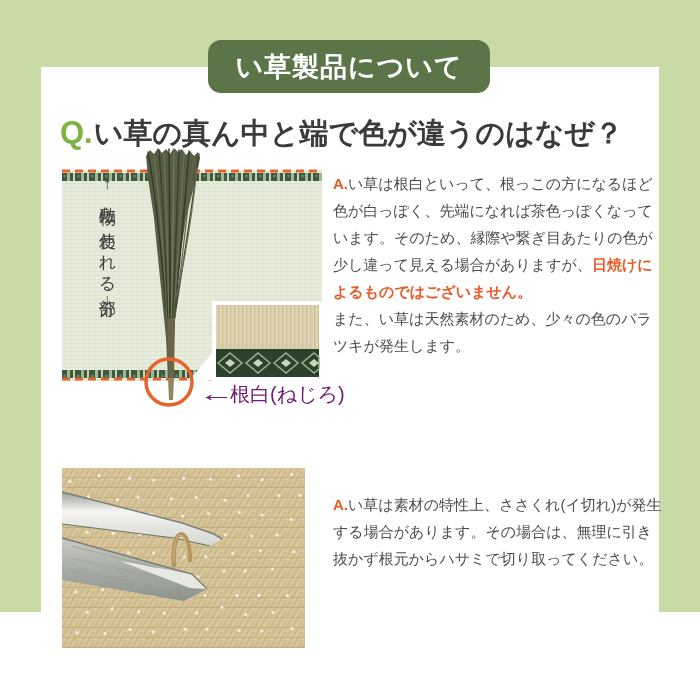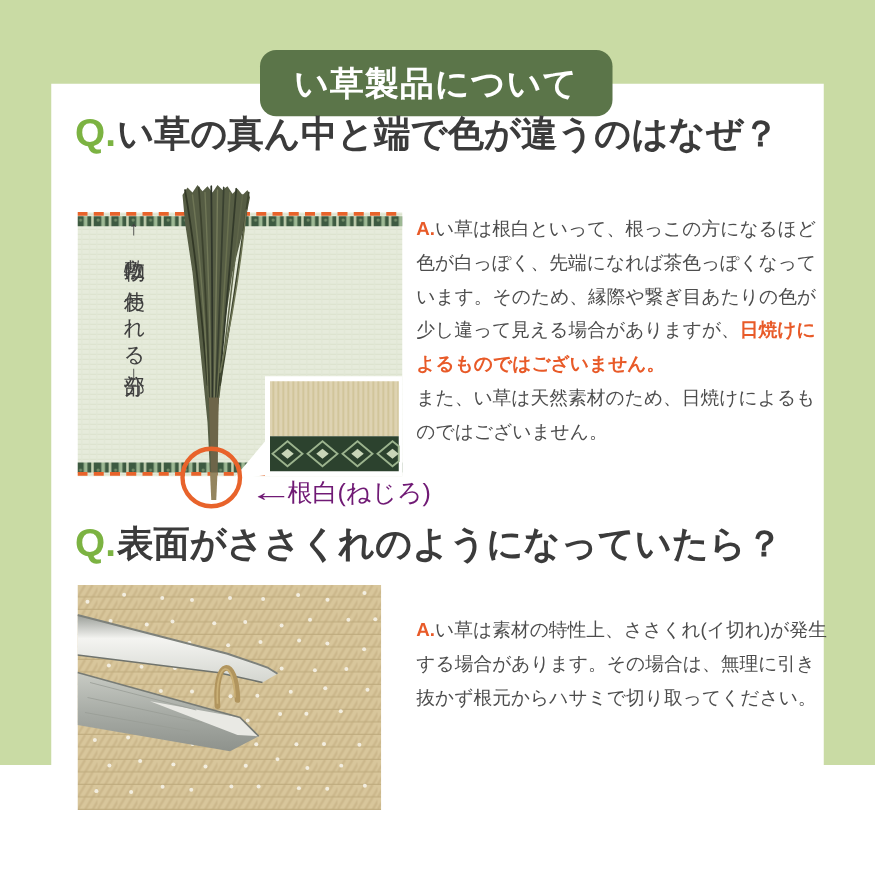--- a/index.html
+++ b/index.html
@@ -5,21 +5,21 @@
   html,body{margin:0;padding:0;width:700px;height:700px;overflow:hidden;
     font-family:"Liberation Sans","DejaVu Sans",sans-serif;}
   .canvas{position:relative;width:700px;height:612px;background:#c9dba4;}
   .panel{position:absolute;left:41px;top:67px;width:618px;height:587px;background:#ffffff;}
   .badge{position:absolute;left:208px;top:40px;width:282px;height:53px;background:#5b7549;
     border-radius:13px;display:flex;align-items:center;justify-content:center;
     color:#ffffff;font-size:27px;font-weight:bold;letter-spacing:1px;}
   .q-heading{position:absolute;left:60px;width:596px;font-size:29px;font-weight:bold;
     color:#3b3b3b;white-space:nowrap;letter-spacing:0;}
   .q-heading .q-mark{color:#7cb342;font-size:31px;margin-right:1px;}
-  .q1-heading{top:88px;}
+  .q1-heading{top:114px;}
   .q2-heading{top:416px;}
   .answer{position:absolute;left:333px;width:330px;font-size:15px;line-height:27px;color:#4d4d4d;}
   .q1-answer{top:170px;}
   .q2-answer{top:466px;margin-top:25px;}
   .answer p{margin:0;}
   .answer .note{margin-top:15px;}
   .a-mark{color:#e85a28;font-weight:bold;}
   .hl{color:#e85a28;font-weight:bold;}
   .figure{position:absolute;}
   .q1-figure{left:62px;top:148px;width:260px;height:260px;}
@@ -118,24 +118,23 @@
     <div class="vertical-label">
       <span class="arrow">↑</span>
       <span class="vtext">敷物に使われる部分</span>
       <span class="arrow">↓</span>
     </div>
     <div class="callout"><span class="arrow-glyph">←</span><span>根白(ねじろ)</span></div>
   </div>
 
   <div class="answer q1-answer">
     <p><span class="a-mark">A.</span><span>い草は根白といって、根っこの方になるほど色が白っぽく、先端になれば茶色っぽくなっています。そのため、縁際や繋ぎ目あたりの色が少し違って見える場合がありますが、</span><span class="hl">日焼けによるものではございません。</span></p>
-    <p>また、い草は天然素材のため、日焼けによるものではございません。</p>
-  </div>
-
-  <div class="q-heading q2-heading"><span class="q-mark">Q.</span><span>表面がささくれのようになっていたら？</span></div>
+    <p>また、い草は天然素材のため、少々の色のバラツキが発生します。</p>
+  </div>
+
 
   <div class="figure q2-figure">
     <svg width="243" height="180" viewBox="0 0 243 180">
       <defs>
         <pattern id="tatami" width="16" height="10" patternUnits="userSpaceOnUse">
           <rect width="16" height="10" fill="#d8c69b"></rect>
           <path d="M0 10 L6 0 M6 10 L12 0 M12 10 L18 0" stroke="#c6b184" stroke-width="2" opacity="0.65" fill="none"></path>
           <rect y="9" width="16" height="1.2" fill="#bda97c" opacity="0.8"></rect>
         </pattern>
         <linearGradient id="bladeTop" x1="0" y1="0" x2="0" y2="1">

